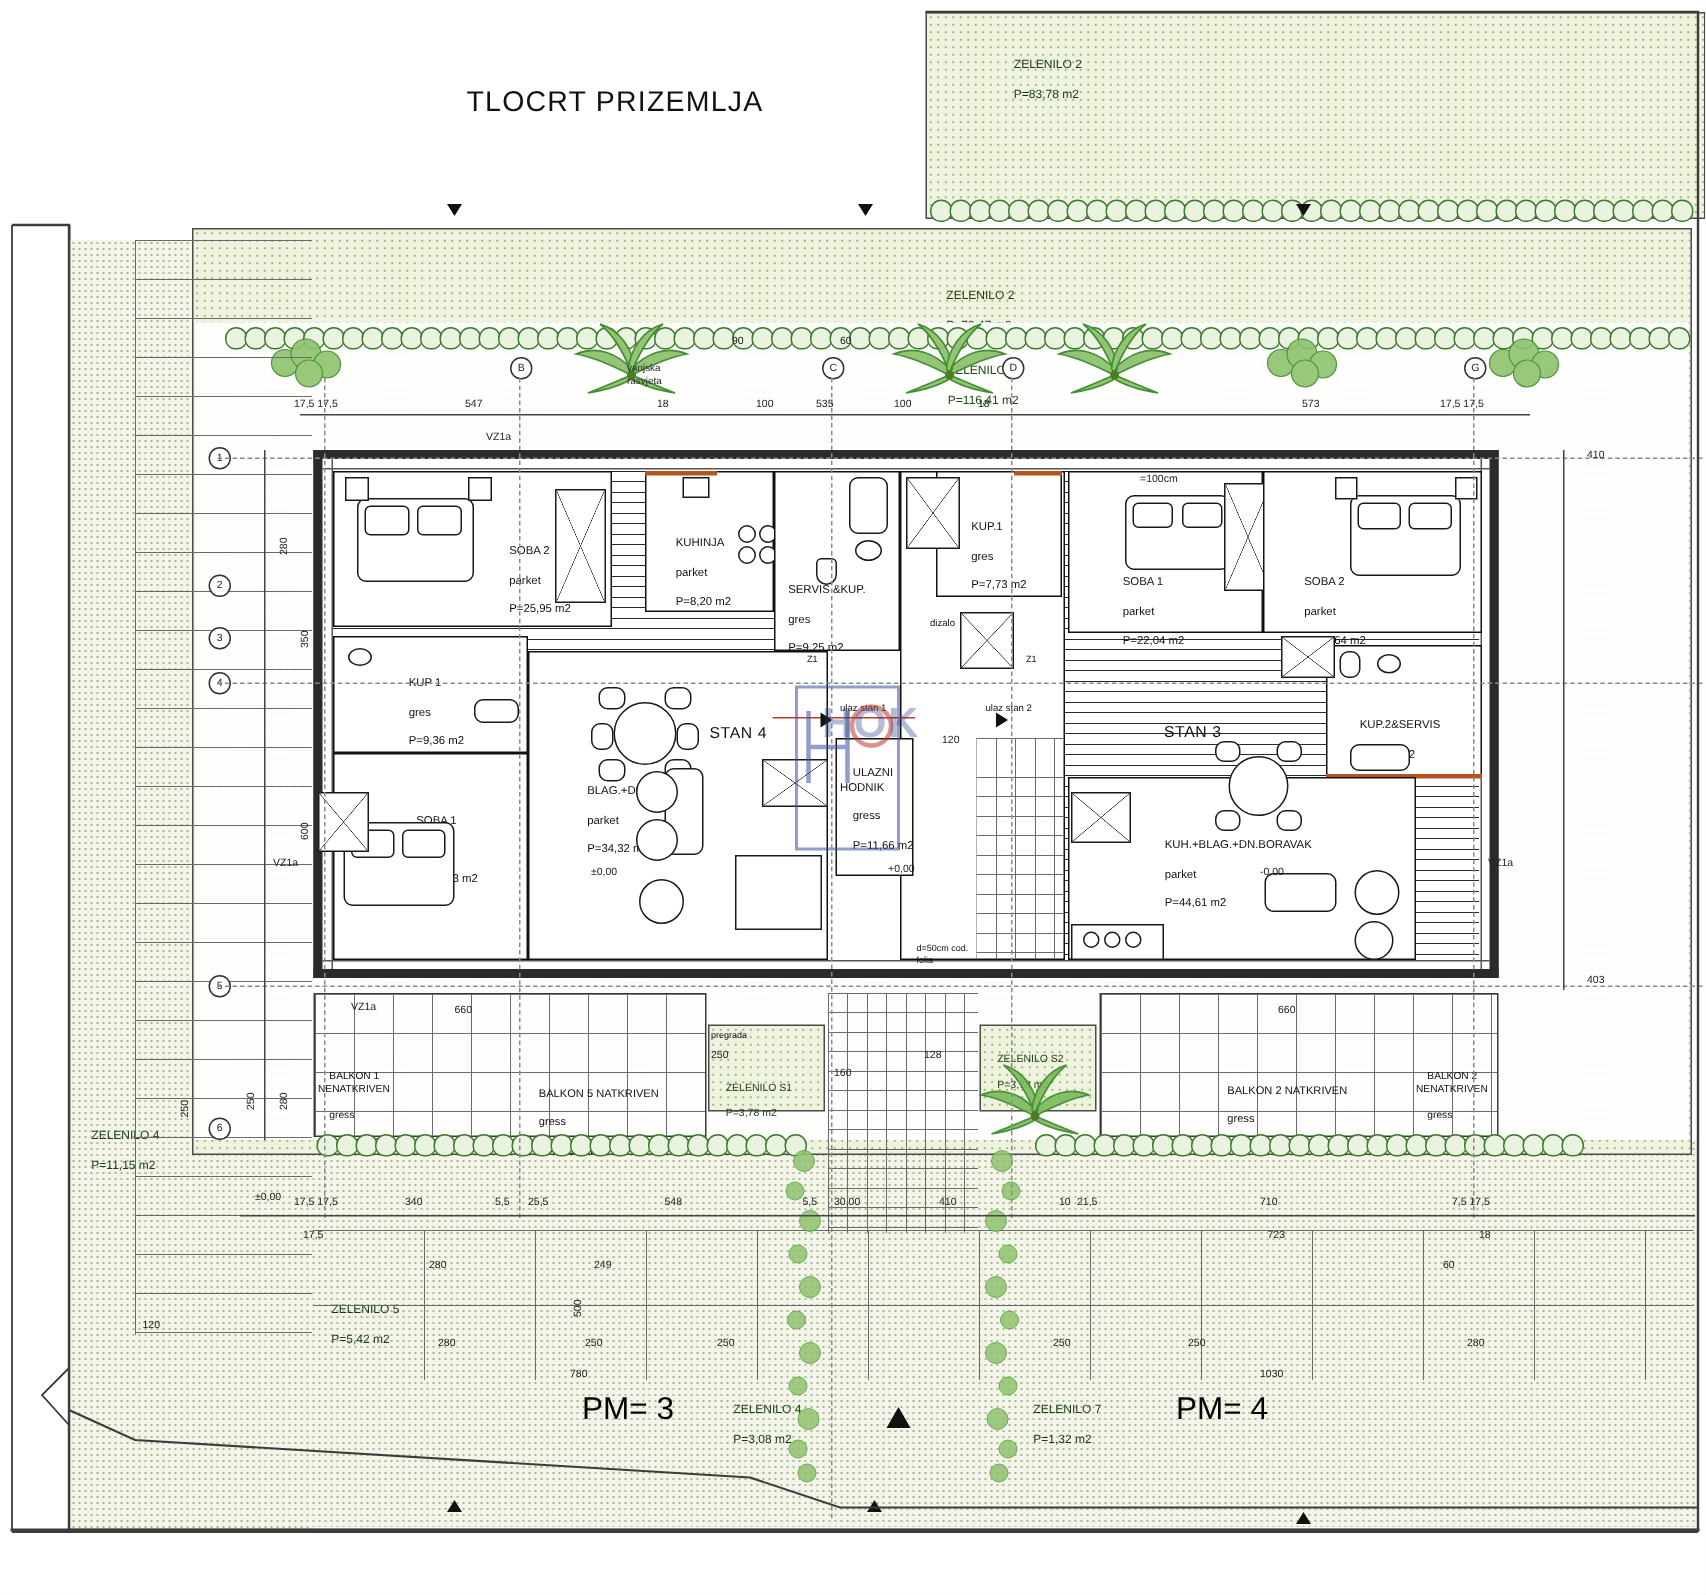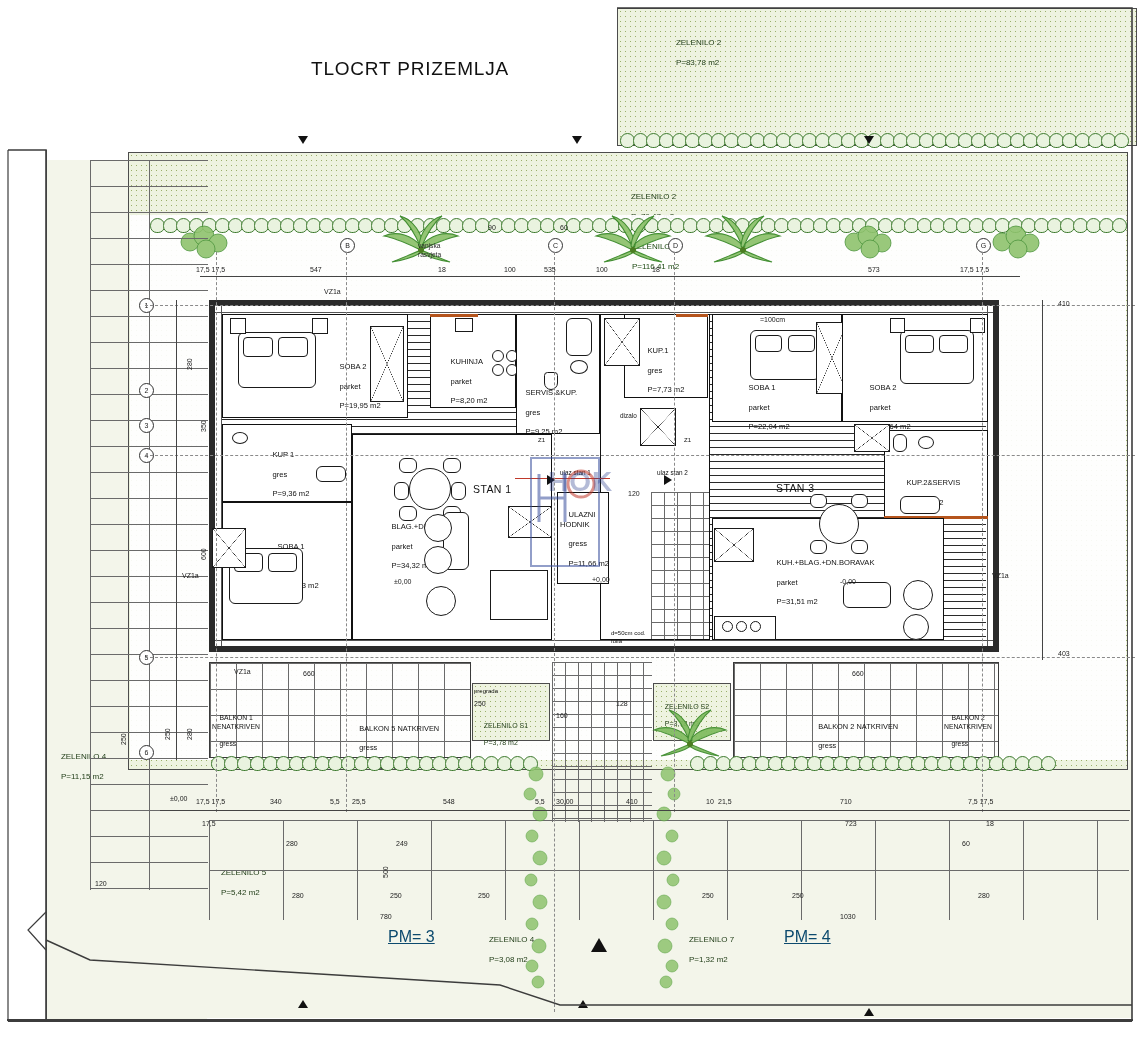--- a/index.html
+++ b/index.html
@@ -48,21 +48,21 @@
       repeating-linear-gradient(to bottom,#6a6a6a 0px,#6a6a6a 0.6px,transparent 0.6px,transparent 26px);
   }
   .gridtile-s{
     position:absolute;
     background-image:
       repeating-linear-gradient(to right,#6a6a6a 0px,#6a6a6a 0.6px,transparent 0.6px,transparent 13px),
       repeating-linear-gradient(to bottom,#6a6a6a 0px,#6a6a6a 0.6px,transparent 0.6px,transparent 13px);
   }
   .roomlbl{position:absolute;font-size:7.6px;color:#111;line-height:1.3;white-space:pre;}
   .stanlbl{position:absolute;font-size:10.5px;color:#111;letter-spacing:.4px;}
-  .pmlbl{position:absolute;font-size:16px;color:#0c4a6e;text-decoration:underline;}
+  .pmlbl{position:absolute;font-size:21px;color:#000000;}
   .dim{position:absolute;font-size:7px;color:#222;white-space:pre;}
   .dimv{position:absolute;font-size:7px;color:#222;white-space:pre;transform-origin:0 0;transform:rotate(-90deg);}
   .title{position:absolute;font-size:19px;color:#111;letter-spacing:.8px;}
 
   
   .bub{position:absolute;width:13px;height:13px;border:1px solid #333;border-radius:50%;
        font-size:7px;color:#222;display:flex;align-items:center;justify-content:center;background:#fff;}
   
   .axisH{position:absolute;height:0;border-top:1px dashed #8a8a8a;}
   .axisV{position:absolute;width:0;border-left:1px dashed #8a8a8a;}
@@ -320,21 +320,21 @@
   <div class="thinline" style="left:221px;top:306px;width:1px;height:340px;"></div>
   <div class="thinline" style="left:987px;top:306px;width:1px;height:340px;"></div>
 
   <div class="hatch" style="left:222px;top:314px;width:330px;height:325px;"></div>
   <div class="hatch" style="left:600px;top:314px;width:386px;height:325px;"></div>
 
   <div class="room" style="left:222px;top:314px;width:186px;height:104px;"></div>
   <div class="roomlbl" style="left:331px;top:352px;">
     <span>SOBA 2</span><br>
     <span>parket</span><br>
-    <span>P=19,95 m2</span>
+    <span>P=25,95 m2</span>
   </div>
 
   <div class="furRr" style="left:238px;top:332px;width:78px;height:56px;"></div>
   <div class="fur" style="left:243px;top:337px;width:30px;height:20px;border-radius:4px;"></div>
   <div class="fur" style="left:278px;top:337px;width:30px;height:20px;border-radius:4px;"></div>
   <div class="fur" style="left:230px;top:318px;width:16px;height:16px;"></div>
   <div class="fur" style="left:312px;top:318px;width:16px;height:16px;"></div>
   <div class="xbox" style="left:370px;top:326px;width:34px;height:76px;"></div>
 
   <div class="room" style="left:430px;top:314px;width:86px;height:94px;"></div>
@@ -379,21 +379,21 @@
   <div class="fur" style="left:234px;top:553px;width:29px;height:19px;border-radius:4px;"></div>
   <div class="fur" style="left:268px;top:553px;width:29px;height:19px;border-radius:4px;"></div>
   <div class="xbox" style="left:212px;top:528px;width:34px;height:40px;"></div>
 
   <div class="room" style="left:352px;top:434px;width:200px;height:206px;"></div>
   <div class="roomlbl" style="left:383px;top:512px;">
     <span>BLAG.+DN.BORAVAK</span><br>
     <span>parket</span><br>
     <span>P=34,32 m2</span>
   </div>
-  <div class="stanlbl" style="left:473px;top:483px;">STAN 1</div>
+  <div class="stanlbl" style="left:473px;top:483px;">STAN 4</div>
 
   <div class="furR" style="left:409px;top:468px;width:42px;height:42px;"></div>
   <div class="furRr" style="left:399px;top:458px;width:18px;height:15px;"></div>
   <div class="furRr" style="left:443px;top:458px;width:18px;height:15px;"></div>
   <div class="furRr" style="left:399px;top:506px;width:18px;height:15px;"></div>
   <div class="furRr" style="left:443px;top:506px;width:18px;height:15px;"></div>
   <div class="furRr" style="left:394px;top:482px;width:15px;height:18px;"></div>
   <div class="furRr" style="left:451px;top:482px;width:15px;height:18px;"></div>
 
   <div class="furRr" style="left:443px;top:512px;width:26px;height:58px;"></div>
@@ -465,21 +465,21 @@
   </div>
   <div class="furRr" style="left:893px;top:434px;width:14px;height:18px;"></div>
   <div class="furR" style="left:918px;top:436px;width:16px;height:13px;"></div>
   <div class="furRr" style="left:900px;top:496px;width:40px;height:18px;"></div>
   <div class="orange" style="left:884px;top:516px;width:104px;height:3px;"></div>
 
   <div class="room" style="left:712px;top:518px;width:232px;height:122px;"></div>
   <div class="roomlbl" style="left:768px;top:548px;">
     <span>KUH.+BLAG.+DN.BORAVAK</span><br>
     <span>parket</span><br>
-    <span>P=31,51 m2</span>
+    <span>P=44,61 m2</span>
   </div>
   <div class="stanlbl" style="left:776px;top:482px;">STAN 3</div>
 
   <div class="furR" style="left:819px;top:504px;width:40px;height:40px;"></div>
   <div class="furRr" style="left:810px;top:494px;width:17px;height:14px;"></div>
   <div class="furRr" style="left:851px;top:494px;width:17px;height:14px;"></div>
   <div class="furRr" style="left:810px;top:540px;width:17px;height:14px;"></div>
   <div class="furRr" style="left:851px;top:540px;width:17px;height:14px;"></div>
   <div class="furRr" style="left:843px;top:582px;width:48px;height:26px;"></div>
   <div class="furR" style="left:903px;top:580px;width:30px;height:30px;"></div>

